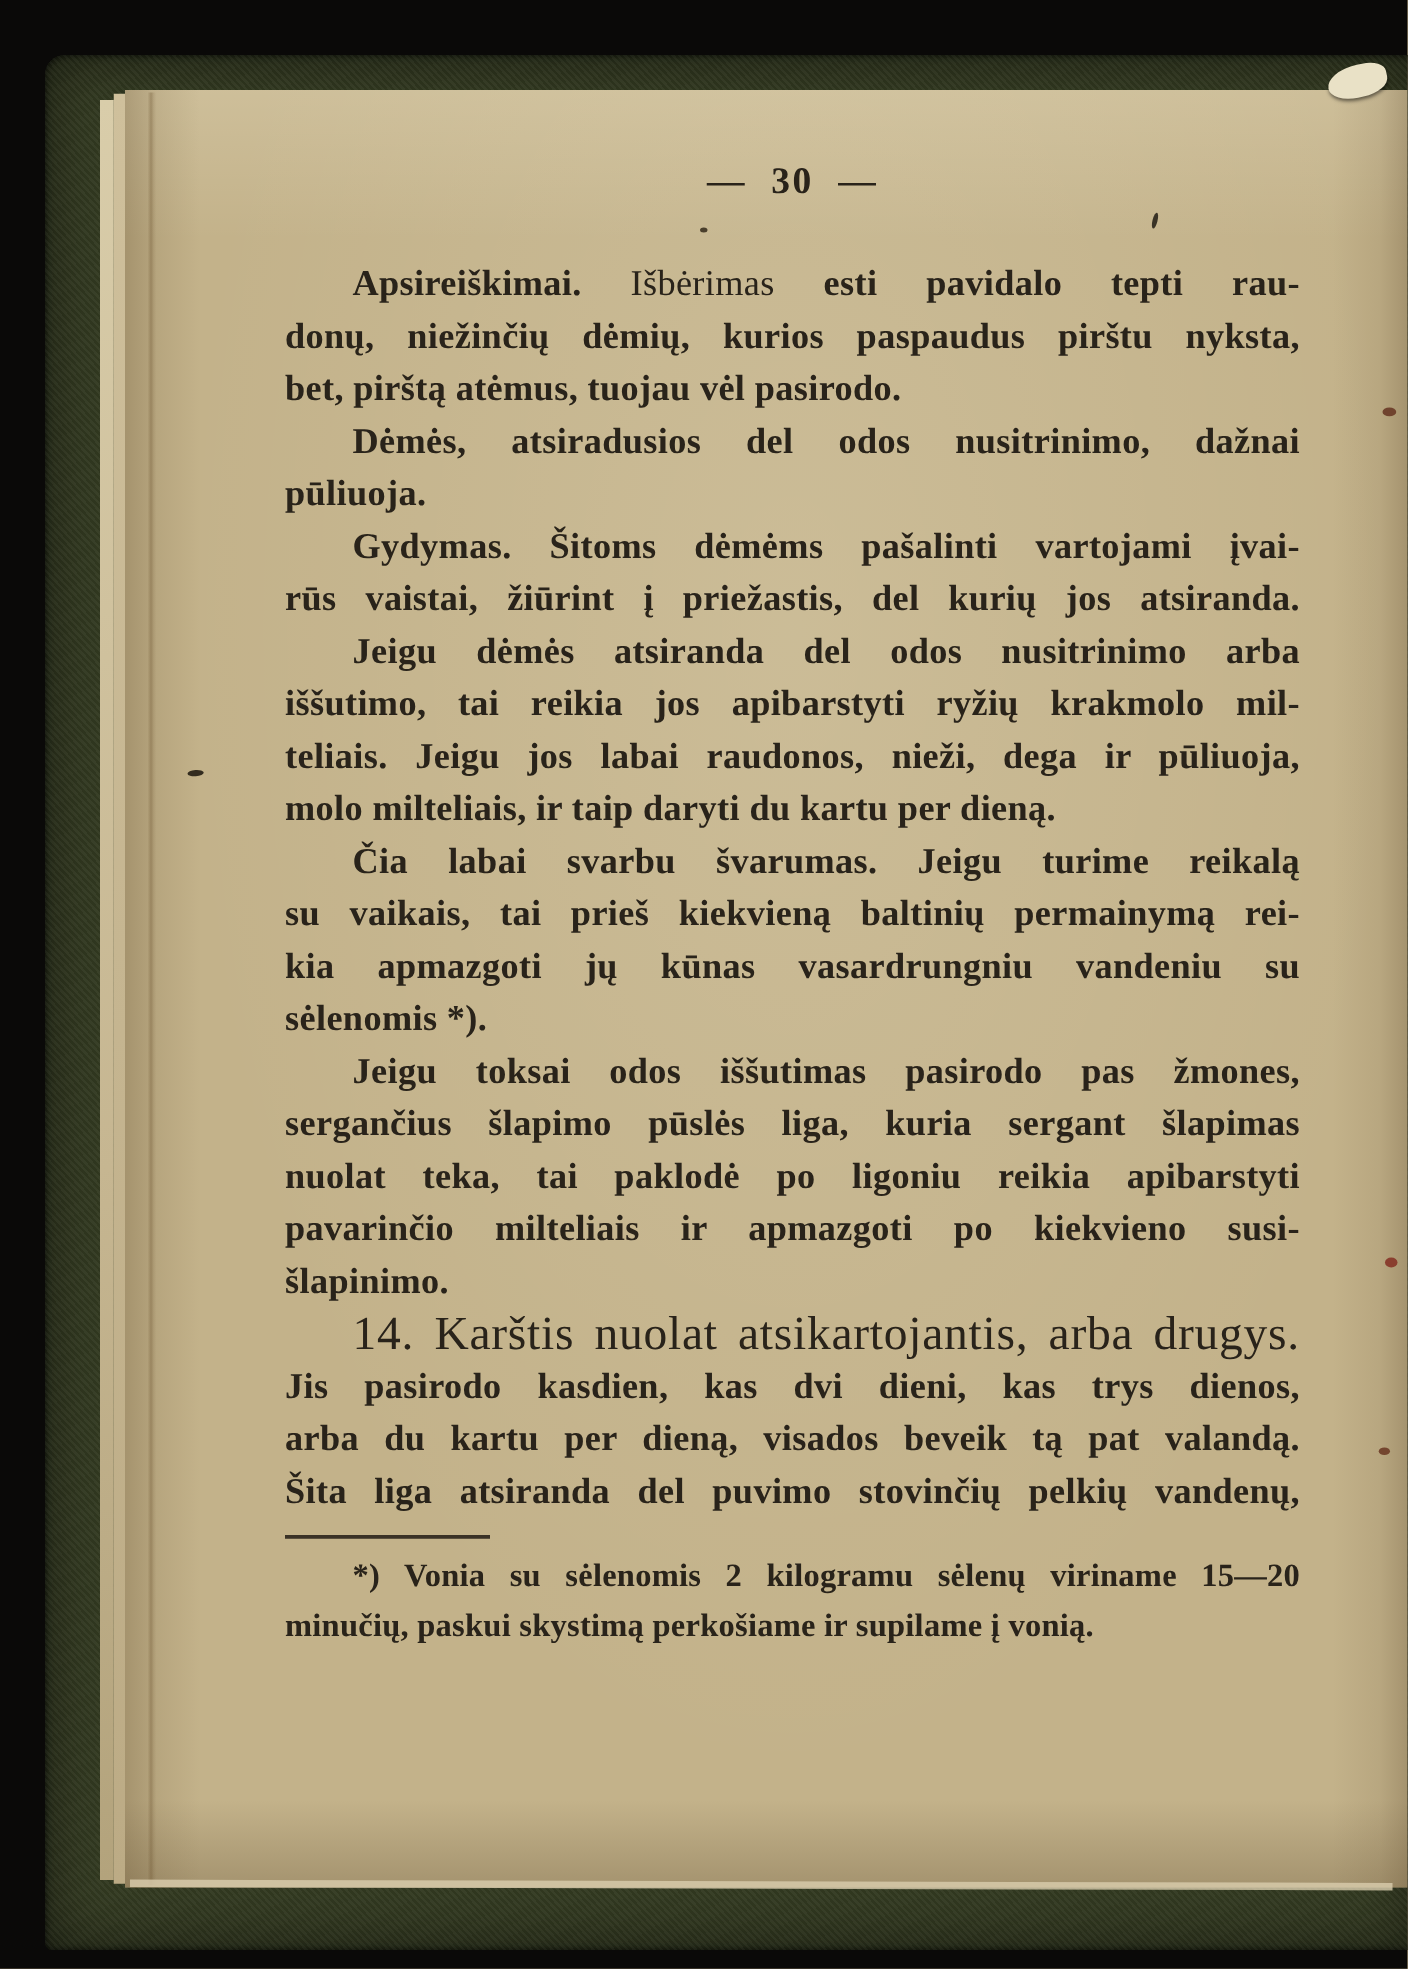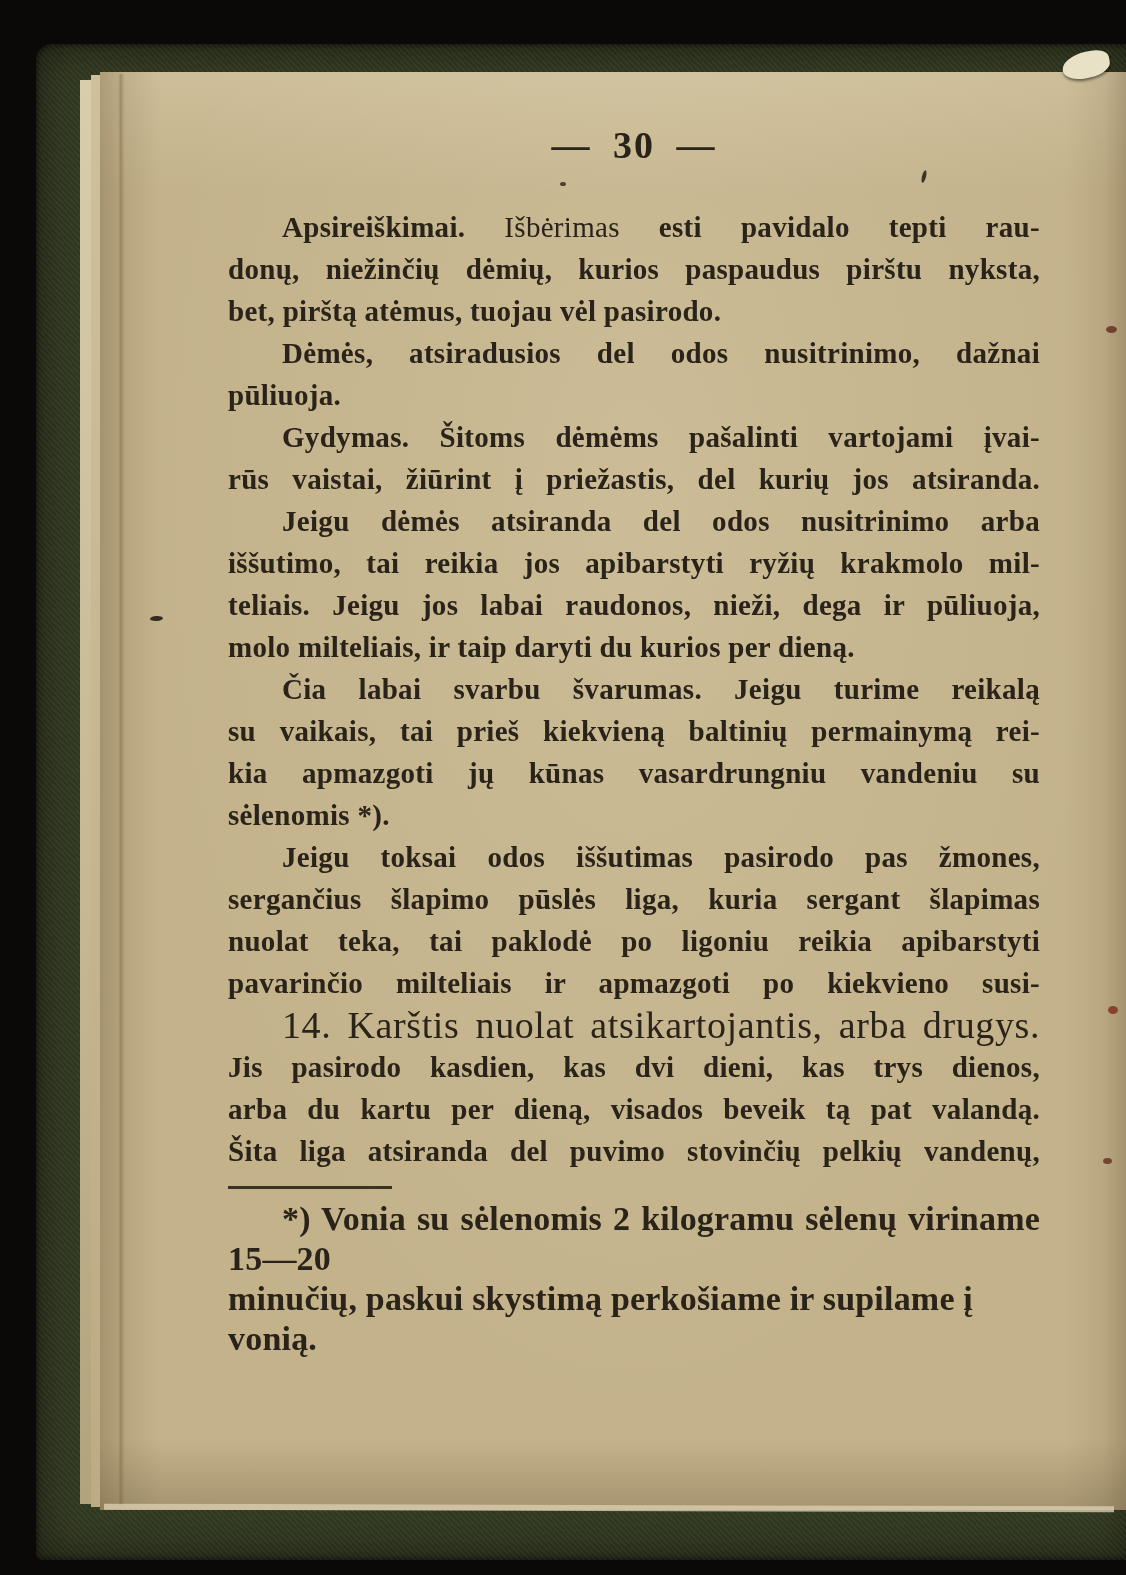--- a/index.html
+++ b/index.html
@@ -47,31 +47,31 @@
   .speck.m4{left:1108px;top:1006px;width:10px;height:8px;background:#8a3f2f;}
   .speck.m5{left:1103px;top:1158px;width:9px;height:6px;background:#74462f;}
   .speck.m6{left:560px;top:182px;width:6px;height:4px;background:#4a3f2c;}
 
   
   .text-block{
     position:absolute;left:228px;top:124px;width:812px;
     color:var(--ink,#29231a);
     font-weight:700;font-size:29px;line-height:42px;letter-spacing:.3px;
   }
-  .pageno{text-align:center;font-size:38px;font-weight:700;word-spacing:10px;letter-spacing:2px;margin:0 0 40px 0;}
+  .pageno{text-align:center;font-size:30px;font-weight:700;word-spacing:10px;letter-spacing:2px;margin:0 0 40px 0;}
   .para{margin:0;padding:0;}
   .ln{display:block;}
   .ln.fill{text-align:justify;text-align-last:justify;}
   .ln.end{text-align:left;}
   .ln.ind{text-indent:54px;}
   .it{}
   .bd{font-weight:400;}
   .heading{font-size:38px;letter-spacing:.6px;}
   .fn-rule{width:164px;height:3px;background:#3a3226;border:0;margin:14px 0 10px 0;}
-  .footnote{font-size:34px;line-height:40px;letter-spacing:.2px;}
+  .footnote{font-size:26px;line-height:40px;letter-spacing:.2px;}
 </style>
 </head>
 <body>
 
 <div class="cover"></div>
 <div class="edge-a"></div>
 <div class="edge-b"></div>
 
 <div class="page">
   <div class="shade"></div>
@@ -111,35 +111,36 @@
       <span class="it">Gydymas.</span>
       <span>Šitoms dėmėms pašalinti vartojami įvai-</span>
     </span>
     <span class="ln fill">rūs vaistai, žiūrint į priežastis, del kurių jos atsiranda.</span>
   </p>
 
   <p class="para">
     <span class="ln fill ind">Jeigu dėmės atsiranda del odos nusitrinimo arba</span>
     <span class="ln fill">iššutimo, tai reikia jos apibarstyti ryžių krakmolo mil-</span>
     <span class="ln fill">teliais. Jeigu jos labai raudonos, nieži, dega ir pūliuoja,</span>
-    <span class="ln end">molo milteliais, ir taip daryti du kurios per dieną.</span>
+    <span class="ln end">molo milteliais, ir taip daryti du kartu per dieną.</span>
   </p>
 
   <p class="para">
     <span class="ln fill ind">Čia labai svarbu švarumas. Jeigu turime reikalą</span>
     <span class="ln fill">su vaikais, tai prieš kiekvieną baltinių permainymą rei-</span>
     <span class="ln fill">kia apmazgoti jų kūnas vasardrungniu vandeniu su</span>
     <span class="ln end">sėlenomis *).</span>
   </p>
 
   <p class="para">
     <span class="ln fill ind">Jeigu toksai odos iššutimas pasirodo pas žmones,</span>
     <span class="ln fill">sergančius šlapimo pūslės liga, kuria sergant šlapimas</span>
     <span class="ln fill">nuolat teka, tai paklodė po ligoniu reikia apibarstyti</span>
     <span class="ln fill">pavarinčio milteliais ir apmazgoti po kiekvieno susi-</span>
+    <span class="ln end">šlapinimo.</span>
   </p>
 
   <p class="para">
     <span class="ln fill ind bd heading">14. Karštis nuolat atsikartojantis, arba drugys.</span>
     <span class="ln fill">Jis pasirodo kasdien, kas dvi dieni, kas trys dienos,</span>
     <span class="ln fill">arba du kartu per dieną, visados beveik tą pat valandą.</span>
     <span class="ln fill">Šita liga atsiranda del puvimo stovinčių pelkių vandenų,</span>
   </p>
 
   <hr class="fn-rule">

